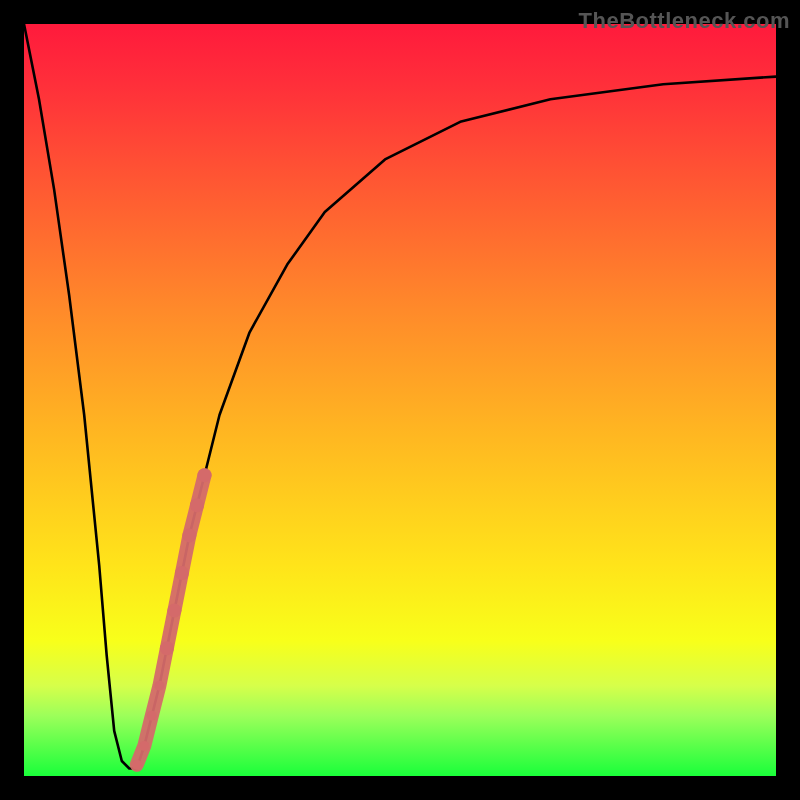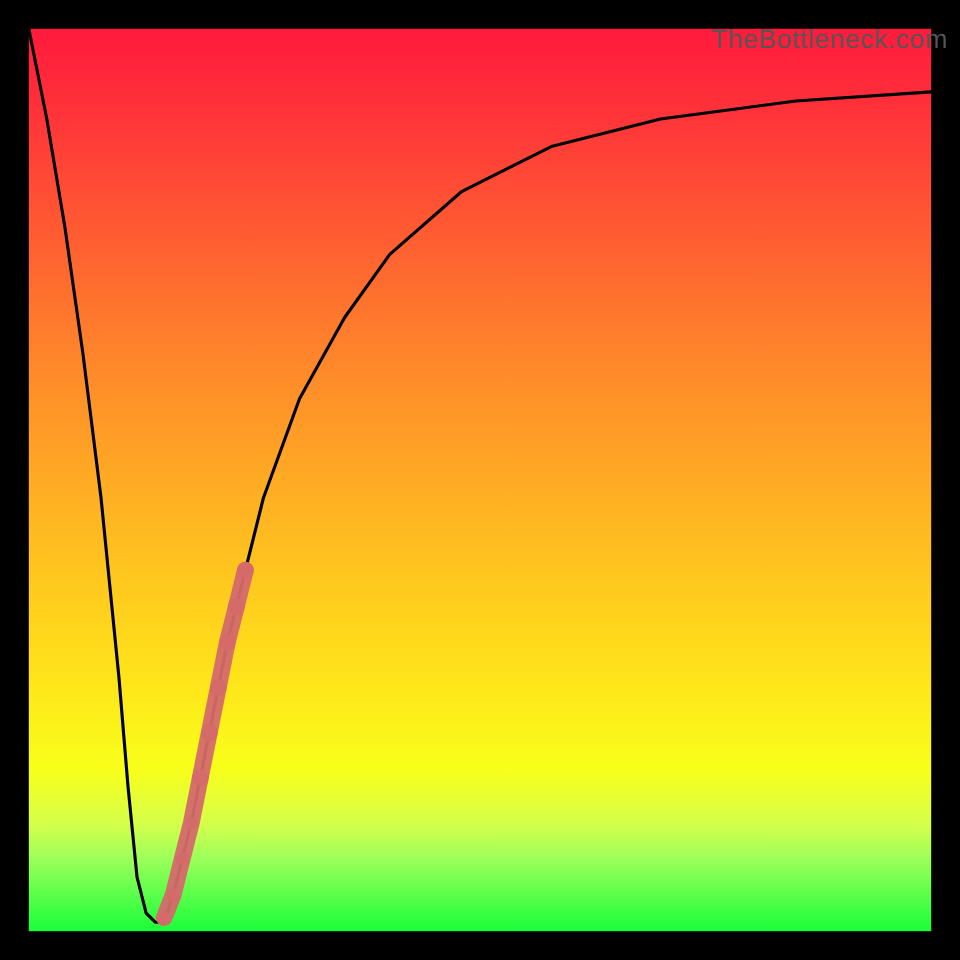--- a/index.html
+++ b/index.html
@@ -32,25 +32,25 @@
       #ffe41a 72%,
       #f8ff1a 82%,
       #d6ff4a 88%,
       #9cff5a 92%,
       #5aff4a 96%,
       #1aff3a 100%
     );
   }
   .watermark {
     position: absolute;
-    top: 20px;
+    top: 8px;
     right: 10px;
     color: #555;
     font-size: 22px;
-    font-weight: 400;
+    font-weight: 700;
     letter-spacing: 0.5px;
     user-select: none;
   }
   svg.curve {
     position: absolute;
     left: 0;
     top: 0;
     width: 752px;
     height: 752px;
     overflow: visible;

